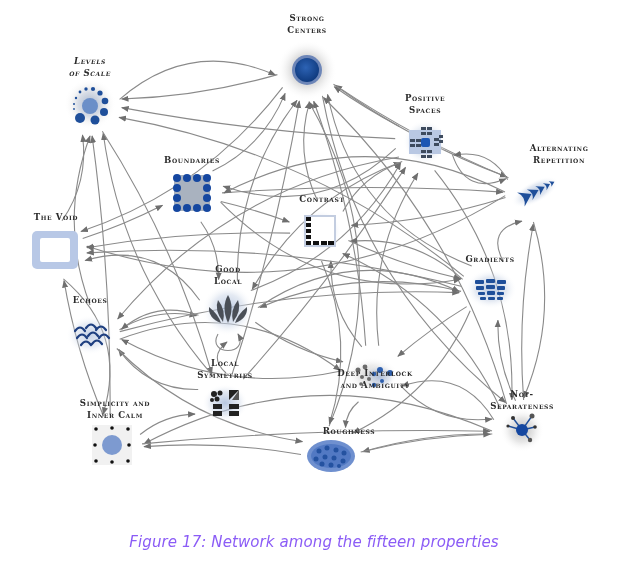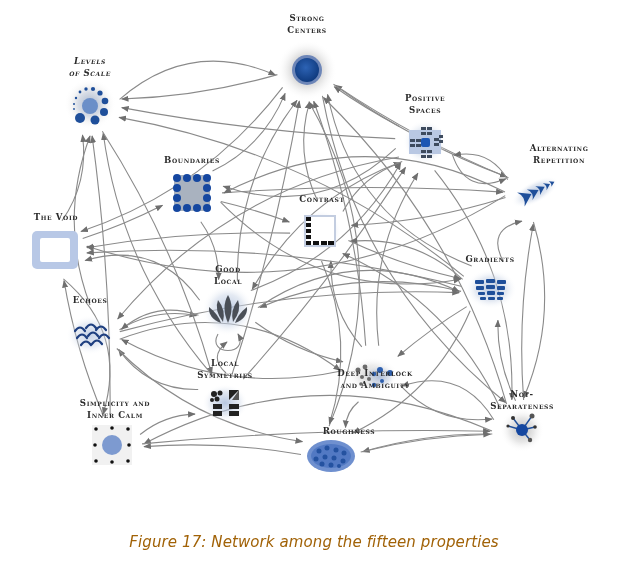--- a/index.html
+++ b/index.html
@@ -7,21 +7,21 @@
   #diagram { position: absolute; left: 0; top: 0; width: 628px; height: 520px; }
   .node-label {
     position: absolute; text-align: center; font-family: "DejaVu Serif", serif;
     font-weight: bold; font-size: 8.6px; letter-spacing: 0.6px; line-height: 12px;
     color: #2b2b2b; font-variant: small-caps; text-transform: none; white-space: nowrap;
     transform: translateX(-50%);
   }
   .caption {
     position: absolute; left: 0; width: 628px; top: 533px; text-align: center;
     font-family: "DejaVu Sans", sans-serif; font-style: italic; font-size: 15px;
-    color: #a16207; letter-spacing: 0.1px;
+    color: #8b5cf6; letter-spacing: 0.1px;
   }
   .edge { fill: none; stroke: #8a8a8a; stroke-width: 1.1; }
 </style>
 </head>
 <body>
 
 <svg id="diagram" viewBox="0 0 628 520" xmlns="http://www.w3.org/2000/svg">
   <defs>
     <marker id="arrow" viewBox="0 0 10 10" refX="9" refY="5" markerWidth="7" markerHeight="7" orient="auto-start-reverse">
       <path d="M0,1 L10,5 L0,9 Z" fill="#6f6f6f"></path>

